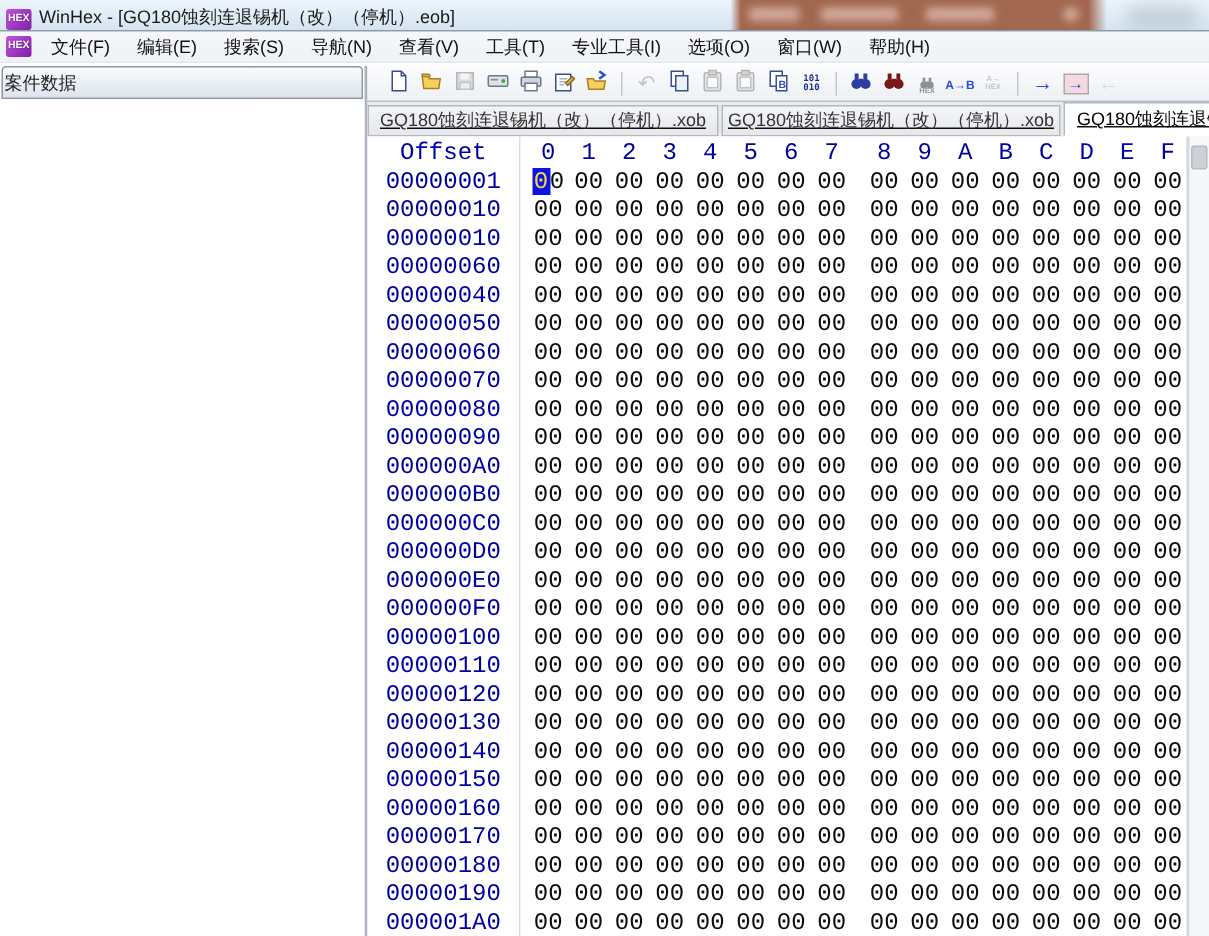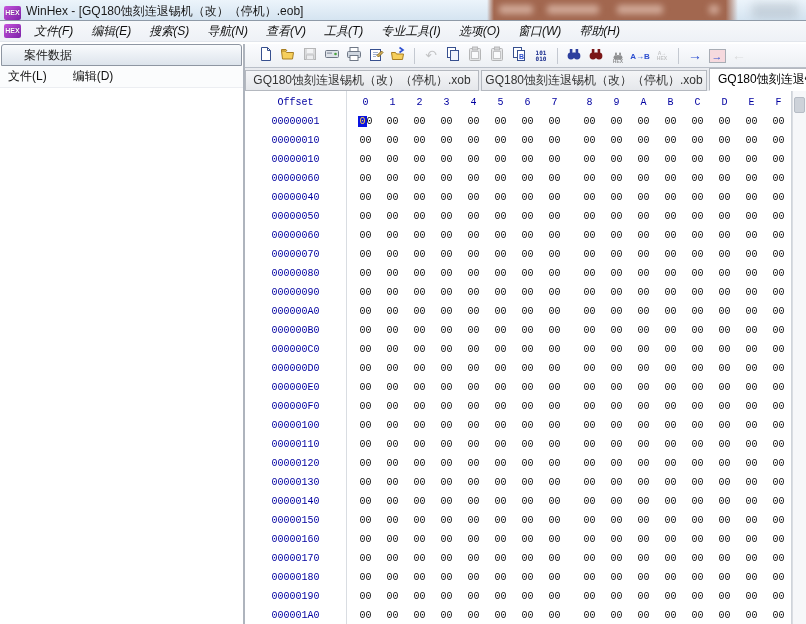--- a/index.html
+++ b/index.html
@@ -31,63 +31,63 @@
     position:absolute; top:3px; left:752px; width:46px; height:16px;
     background:rgba(150,160,172,.35); filter:blur(5px); border-radius:3px;
   }
   
   .menubar {
     height:21px; border-bottom:1px solid #e2e6ec;
     background:linear-gradient(#f6f8fb,#eef1f6);
     display:flex; align-items:center; padding-left:4px;
   }
   .menubar .hexlogo { margin-right:4px; }
-  .mitem { padding:0 9px; white-space:nowrap; cursor:default;font-style:italic; }
+  .mitem { padding:0 9px; white-space:nowrap; cursor:default; }
   
   .main { position:absolute; top:44px; left:0; right:0; bottom:0; display:flex; }
   .panel { width:245px; flex:none; background:#fff; border-right:2px solid #aeb4bd; display:flex; flex-direction:column; }
   .panel-header {
     height:22px; margin:0 1px; flex:none;
     border:1px solid #8e96a2; border-radius:3px 3px 0 0;
     background:linear-gradient(#f9fbfd,#dde4ec);
-    line-height:20px; padding-left:22px; color:#222;
+    line-height:20px; padding-left:1px; color:#222;
   }
   .panel-menu { height:22px; flex:none; display:flex; align-items:center; padding-left:8px; gap:26px; background:#fbfcfd; border-bottom:1px solid #eceef2; }
   .pm-item { cursor:default; }
   .panel-body { flex:1; background:#fff; }
   
   .right { flex:1; min-width:0; display:flex; flex-direction:column; }
   .toolbar {
     height:24px; flex:none; display:flex; align-items:center; padding-left:10px;
     background:linear-gradient(#fbfcfe,#edf0f4); border-bottom:1px solid #b9bfc8;
   }
   .tbtn { width:22px; height:20px; flex:none; display:flex; align-items:center; justify-content:center; border:1px solid transparent; border-radius:2px; }
   .tbtn.disabled { filter:grayscale(1); opacity:.5; }
   .tsep { width:1px; height:16px; background:#c4c9d1; margin:0 5px; flex:none; }
   .g { font-size:12px; line-height:12px; }
   .bing { display:flex; flex-direction:column; align-items:center; font-family:"DejaVu Sans Mono",monospace; font-size:6px; line-height:6px; font-weight:bold; color:#1c2f8f; font-style:normal; }
   .bing i, .stack i { font-style:normal; }
   .stack { display:flex; flex-direction:column; align-items:center; font-size:5px; line-height:5px; font-weight:bold; color:#7a1717; }
   .gblock { background:#f6d9de; border:1px solid #a8adb5; padding:0 2px; color:#2d4fd0; font-weight:bold; font-size:11px; line-height:13px; }
   
-  .tabrow { height:23px; flex:none; display:flex; align-items:flex-end; background:#e9ebef; overflow:hidden; }
+  .tabrow { height:23px; flex:none; display:flex; align-items:flex-end; background:#e9ebef; overflow:hidden;text-decoration:underline; }
   .tab {
     height:21px; margin-right:2px; flex:none; display:flex; align-items:center; justify-content:center;
     padding:0 8px; background:linear-gradient(#f4f5f7,#e5e7eb);
     border:1px solid #b4b8bf; color:#333; white-space:nowrap; overflow:hidden; cursor:default;
   }
   .tab:nth-child(1){ width:234px; }
   .tab:nth-child(2){ width:226px; }
   .tab:nth-child(3){ width:320px; justify-content:flex-start; }
   .tab.active { height:23px; background:#fff; border-bottom:1px solid #fff; color:#000; }
   
   .hexarea { flex:1; min-height:0; display:flex; background:#fff; }
   .hexcontent {
     width:547px; flex:none; border-right:1px solid #cfd4da; padding-top:2px; position:relative;
-    font-family:"Liberation Mono","DejaVu Sans Mono",monospace; font-size:10px;
+    font-family:"Liberation Mono","DejaVu Sans Mono",monospace; font-size:16px;
   }
   .vline { position:absolute; top:0; bottom:0; left:101px; width:1px; background:#d9dde2; }
   .hrow { height:19px; line-height:19px; display:flex; }
   .offcell { width:101px; flex:none; text-align:center; color:var(--navy); }
   .bytes { display:flex; padding-left:6px; }
   .b { width:27px; flex:none; text-align:center; color:#0d0d0d; }
   .b.gap { margin-left:8px; }
   .hrow.head .b, .hrow.head .offcell { color:var(--navy); }
   .cur { background:var(--cursor-bg); color:var(--cursor-fg); padding:0 1px; }
   .scroll { flex:1; background:#f6f7f9; border-left:1px solid #dadde2; }
@@ -109,24 +109,20 @@
 </div>
 
 <div class="menubar">
   <span class="hexlogo">HEX</span>
   <span id="menu-items"><span class="mitem">文件(F)</span><span class="mitem">编辑(E)</span><span class="mitem">搜索(S)</span><span class="mitem">导航(N)</span><span class="mitem">查看(V)</span><span class="mitem">工具(T)</span><span class="mitem">专业工具(I)</span><span class="mitem">选项(O)</span><span class="mitem">窗口(W)</span><span class="mitem">帮助(H)</span></span>
 </div>
 
 <div class="main">
   <div class="panel">
     <div class="panel-header">案件数据</div>
-    <div class="panel-menu" id="panel-menu">
-        <span class="pm-item">文件(L)</span>
-        <span class="pm-item">编辑(D)</span>
-      </div>
     <div class="panel-body"></div>
   </div>
   <div class="right">
     <div class="toolbar" id="toolbar">
         <span class="tbtn">
           <span><svg width="16" height="16">
               <path d="M3.5 1.5h6l3 3v10h-9z" fill="#fff" stroke="#37508f"></path>
               <path d="M9.5 1.5v3h3" fill="none" stroke="#37508f"></path>
             </svg></span>
         </span>

